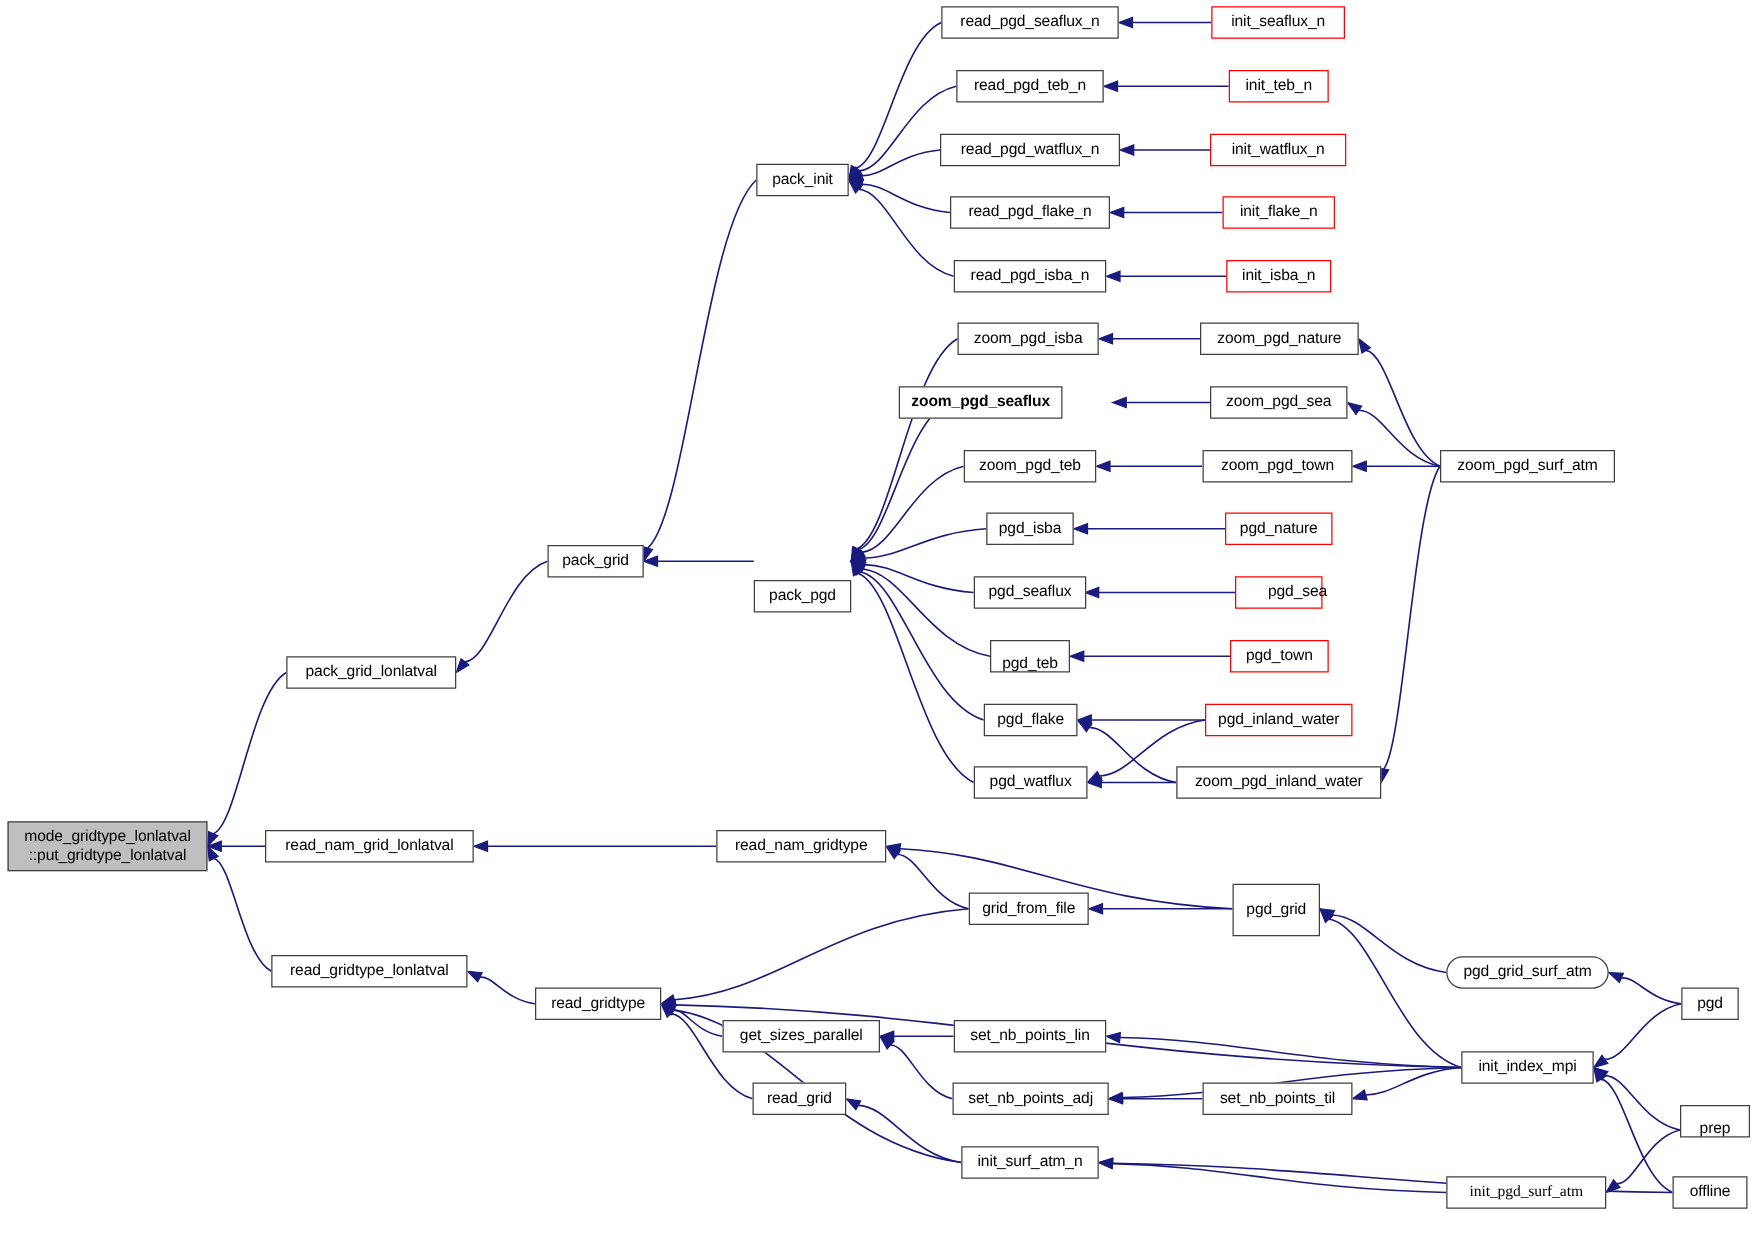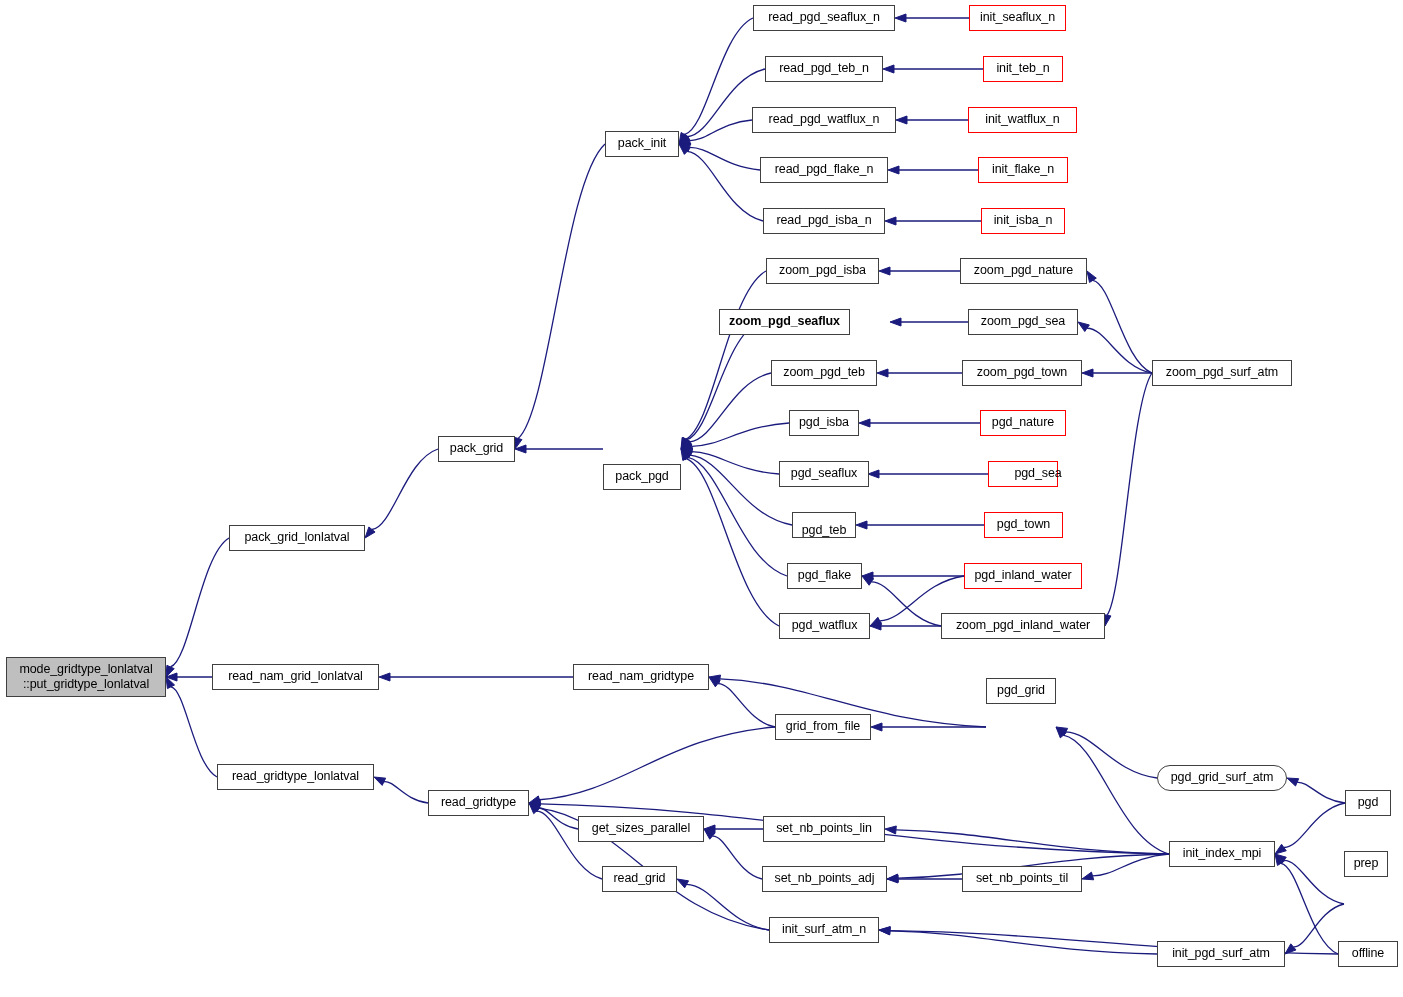--- a/index.html
+++ b/index.html
@@ -192,21 +192,21 @@
     </svg>
 <div class="node highlight" style="left: 6px; top: 657px; width: 160px; height: 40px;">
       <div>
         <span class="lbl">mode_gridtype_lonlatval</span>
         <span class="lbl">::put_gridtype_lonlatval</span>
       </div>
     </div>
     <div class="node" style="left: 753px; top: 5px; width: 142px; height: 26px;">
       <span class="lbl">read_pgd_seaflux_n</span>
     </div>
-    <div class="node red" style="left: 969px; top: 5px; width: 97px; height: 26px;">
+    <div class="node red" style="left: 969px; top: 5px; width: 107px; height: 26px;">
       <span class="lbl">init_seaflux_n</span>
     </div>
     <div class="node" style="left: 765px; top: 56px; width: 118px; height: 26px;">
       <span class="lbl">read_pgd_teb_n</span>
     </div>
     <div class="node red" style="left: 983px; top: 56px; width: 80px; height: 26px;">
       <span class="lbl">init_teb_n</span>
     </div>
     <div class="node" style="left: 752px; top: 107px; width: 144px; height: 26px;">
       <span class="lbl">read_pgd_watflux_n</span>
@@ -291,21 +291,21 @@
     </div>
     <div class="node" style="left: 212px; top: 664px; width: 167px; height: 26px;">
       <span class="lbl">read_nam_grid_lonlatval</span>
     </div>
     <div class="node" style="left: 573px; top: 664px; width: 136px; height: 26px;">
       <span class="lbl">read_nam_gridtype</span>
     </div>
     <div class="node" style="left: 775px; top: 714px; width: 96px; height: 26px;">
       <span class="lbl">grid_from_file</span>
     </div>
-    <div class="node" style="left: 986px; top: 678px; width: 70px; height: 26px;">
+    <div class="node" style="left: 986px; top: 707px; width: 70px; height: 42px;">
       <span class="lbl">pgd_grid</span>
     </div>
     <div class="node" style="left: 217px; top: 764px; width: 157px; height: 26px;">
       <span class="lbl">read_gridtype_lonlatval</span>
     </div>
     <div class="node" style="left: 1157px; top: 765px; width: 130px; height: 26px; border-radius: 13px;">
       <span class="lbl">pgd_grid_surf_atm</span>
     </div>
     <div class="node" style="left: 1345px; top: 790px; width: 46px; height: 26px;">
       <span class="lbl">pgd</span>
@@ -324,25 +324,25 @@
     </div>
     <div class="node" style="left: 602px; top: 866px; width: 75px; height: 26px;">
       <span class="lbl">read_grid</span>
     </div>
     <div class="node" style="left: 762px; top: 866px; width: 125px; height: 26px;">
       <span class="lbl">set_nb_points_adj</span>
     </div>
     <div class="node" style="left: 962px; top: 866px; width: 120px; height: 26px;">
       <span class="lbl">set_nb_points_til</span>
     </div>
-    <div class="node" style="left: 1344px; top: 851px; width: 44px; height: 26px;">
+    <div class="node" style="left: 1344px; top: 884px; width: 56px; height: 26px; align-items: flex-end;">
       <span class="lbl">prep</span>
     </div>
     <div class="node" style="left: 769px; top: 917px; width: 110px; height: 26px;">
       <span class="lbl">init_surf_atm_n</span>
     </div>
-    <div class="node" style="left: 1157px; top: 941px; width: 128px; height: 26px;">
+    <div class="node" style="left: 1157px; top: 941px; width: 128px; height: 26px; font-family: Liberation Serif, serif;">
       <span class="lbl">init_pgd_surf_atm</span>
     </div>
     <div class="node" style="left: 1338px; top: 941px; width: 60px; height: 26px;">
       <span class="lbl">offline</span>
     </div>
   </div>
 
 </body></html>

